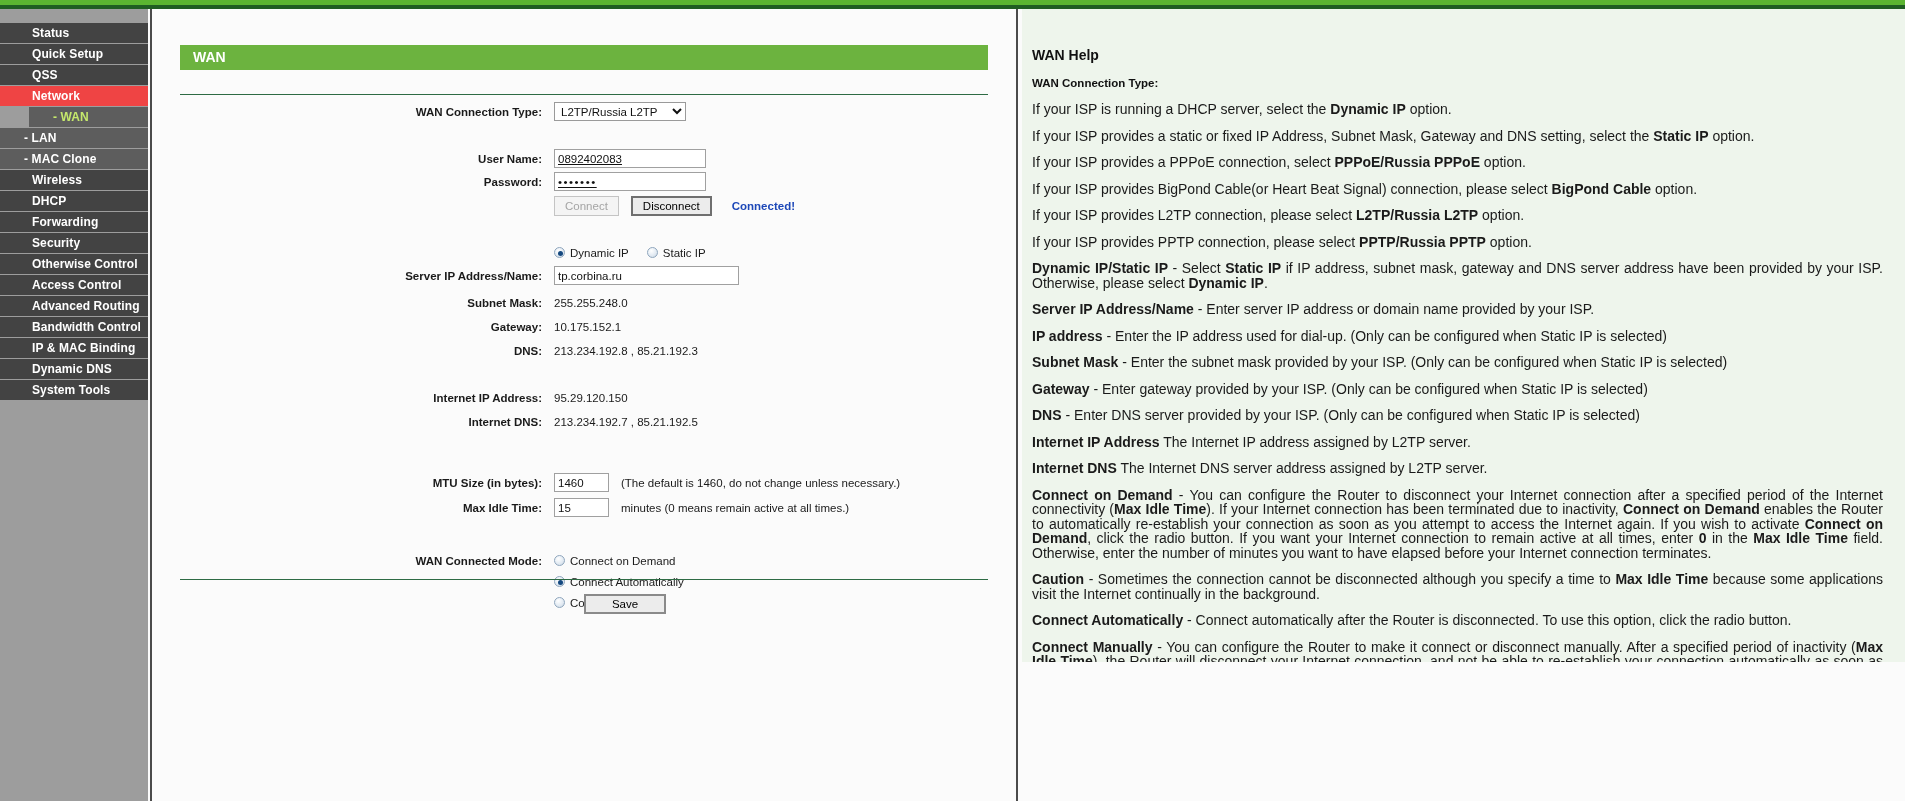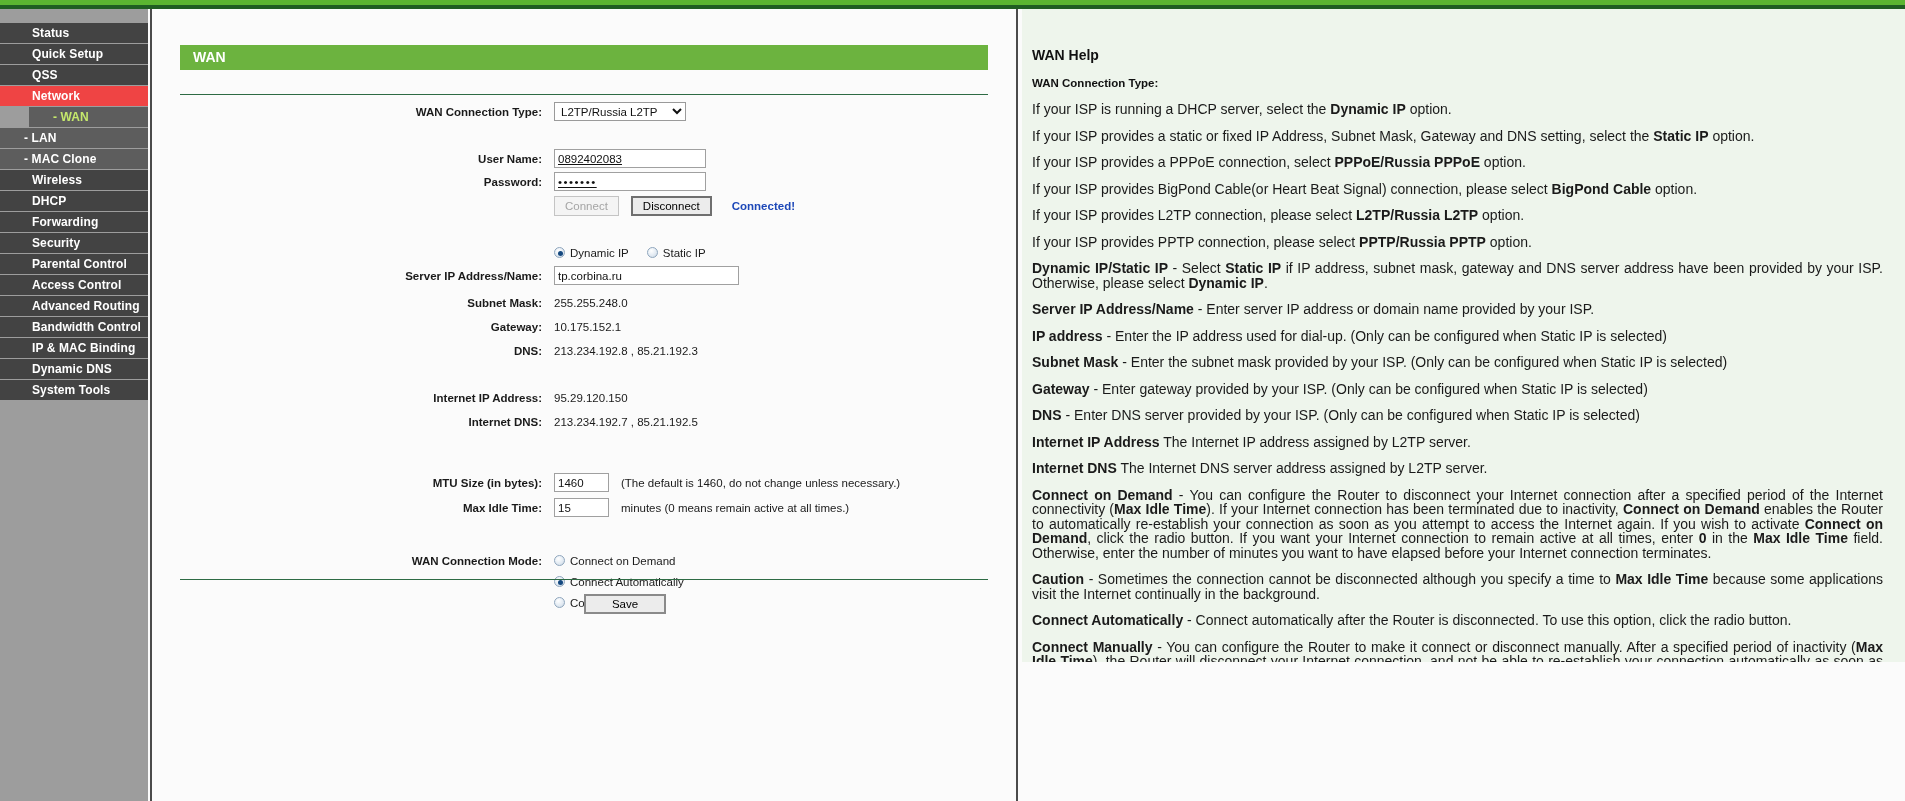--- a/index.html
+++ b/index.html
@@ -297,21 +297,21 @@
         <div class="menu-item">Quick Setup</div>
         <div class="menu-item">QSS</div>
         <div class="menu-item active">Network</div>
         <div class="menu-item sub selected">- WAN</div>
         <div class="menu-item sub">- LAN</div>
         <div class="menu-item sub">- MAC Clone</div>
         <div class="menu-item">Wireless</div>
         <div class="menu-item">DHCP</div>
         <div class="menu-item">Forwarding</div>
         <div class="menu-item">Security</div>
-        <div class="menu-item">Parental Control</div>
+        <div class="menu-item">Otherwise Control</div>
         <div class="menu-item">Access Control</div>
         <div class="menu-item">Advanced Routing</div>
         <div class="menu-item">Bandwidth Control</div>
         <div class="menu-item">IP &amp; MAC Binding</div>
         <div class="menu-item">Dynamic DNS</div>
         <div class="menu-item">System Tools</div>
       </div>
   </div>
 
   <div id="content">
@@ -443,21 +443,21 @@
         <div class="fld">
           <input class="txt w-num" type="text" value="15" style="">
           <span class="hint">minutes (0 means remain active at all times.)</span>
         </div>
       </div>
 
       <div style="height:32px"></div>
 
       <div class="mode-list">
         <div class="mode-row">
-          <div class="lbl" style="width:402px;text-align:right;padding-right:12px;font-size:11.5px;font-weight:bold;color:#1a1a1a;">WAN Connection Mode:</div>
+          <div class="lbl" style="width:402px;text-align:right;padding-right:12px;font-size:11.5px;font-weight:bold;color:#1a1a1a;">WAN Connected Mode:</div>
           <div class="fld" id="mode-first">
               <label class="radio-opt" style="margin-right: 0px;">
                 <span class="radio-dot"></span>
                 <span>Connect on Demand</span>
               </label>
             </div>
         </div>
         <div id="mode-rest">
             <div class="mode-row">
               <div class="pad"></div>

